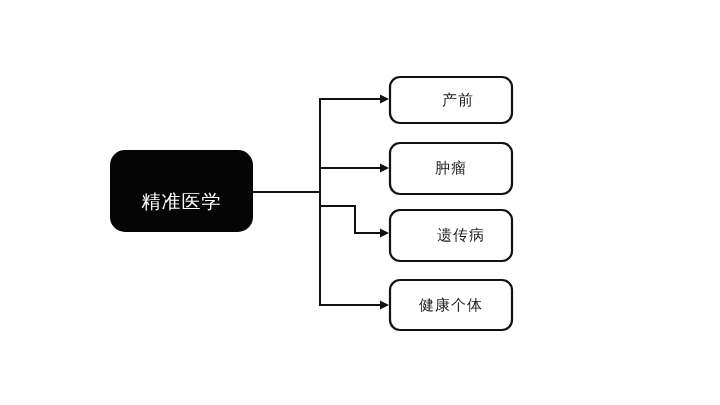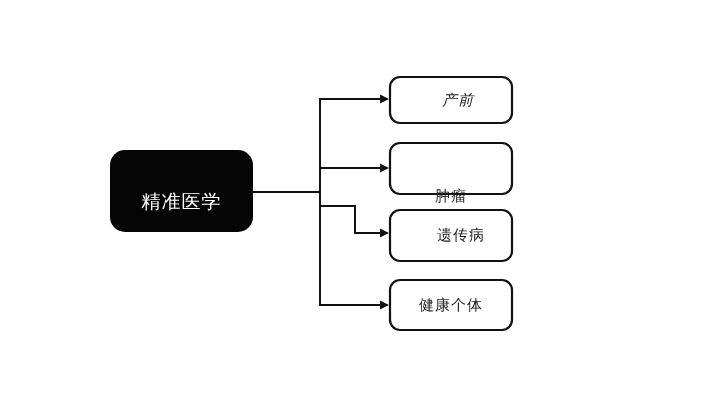--- a/index.html
+++ b/index.html
@@ -77,21 +77,21 @@
     <rect x="110" y="150" width="143" height="82" rx="15" ry="15" fill="#050505" stroke="none"></rect>
 
     <rect x="390" y="77" width="122" height="46" rx="10" ry="10" fill="#ffffff" stroke="#121212" stroke-width="2.2"></rect>
     <rect x="390" y="143" width="122" height="51" rx="10" ry="10" fill="#ffffff" stroke="#121212" stroke-width="2.2"></rect>
     <rect x="390" y="210" width="122" height="51" rx="10" ry="10" fill="#ffffff" stroke="#121212" stroke-width="2.2"></rect>
     <rect x="390" y="280" width="122" height="50" rx="10" ry="10" fill="#ffffff" stroke="#121212" stroke-width="2.2"></rect>
   </svg>
 
   <div class="node-label root-label" style="left:110px; top:150px; width:143px; height:104px;">精准医学</div>
 
-  <div class="node-label leaf-label" style="left:389px; top:76px; width:138px; height:48px;font-style:italic;">产前</div>
+  <div class="node-label leaf-label" style="left:389px; top:76px; width:138px; height:48px;">产前</div>
 
-  <div class="node-label leaf-label" style="left:389px; top:142px; width:124px; height:53px;margin-top:28px;">肿瘤</div>
+  <div class="node-label leaf-label" style="left:389px; top:142px; width:124px; height:53px;">肿瘤</div>
 
   <div class="node-label leaf-label" style="left:389px; top:209px; width:144px; height:53px;">遗传病</div>
 
   <div class="node-label leaf-label" style="left:389px; top:279px; width:124px; height:52px;">健康个体</div>
 
 </div>
 
 </body></html>

